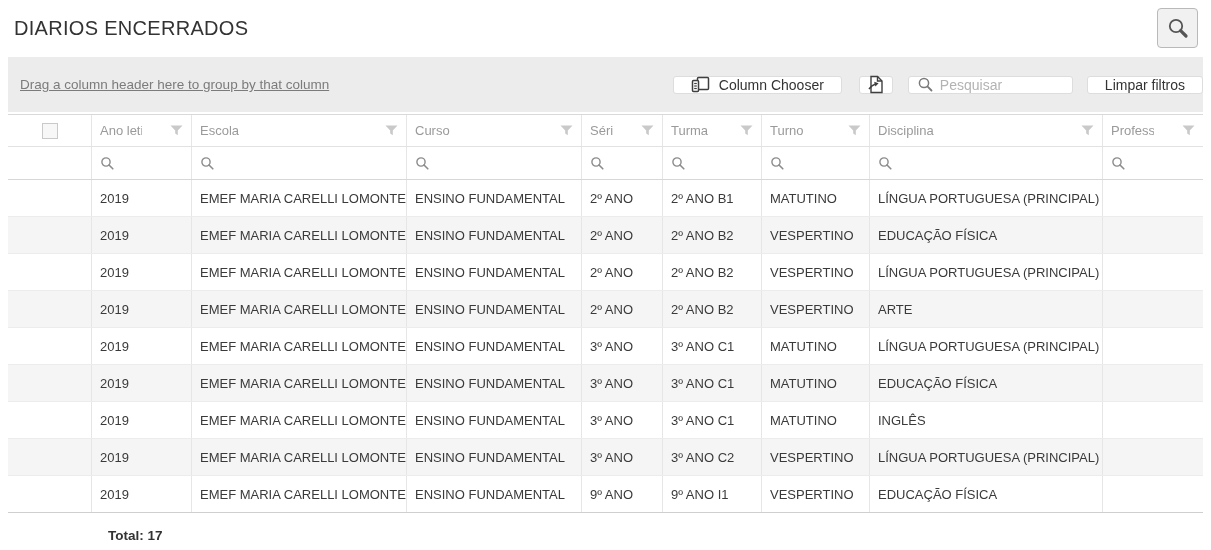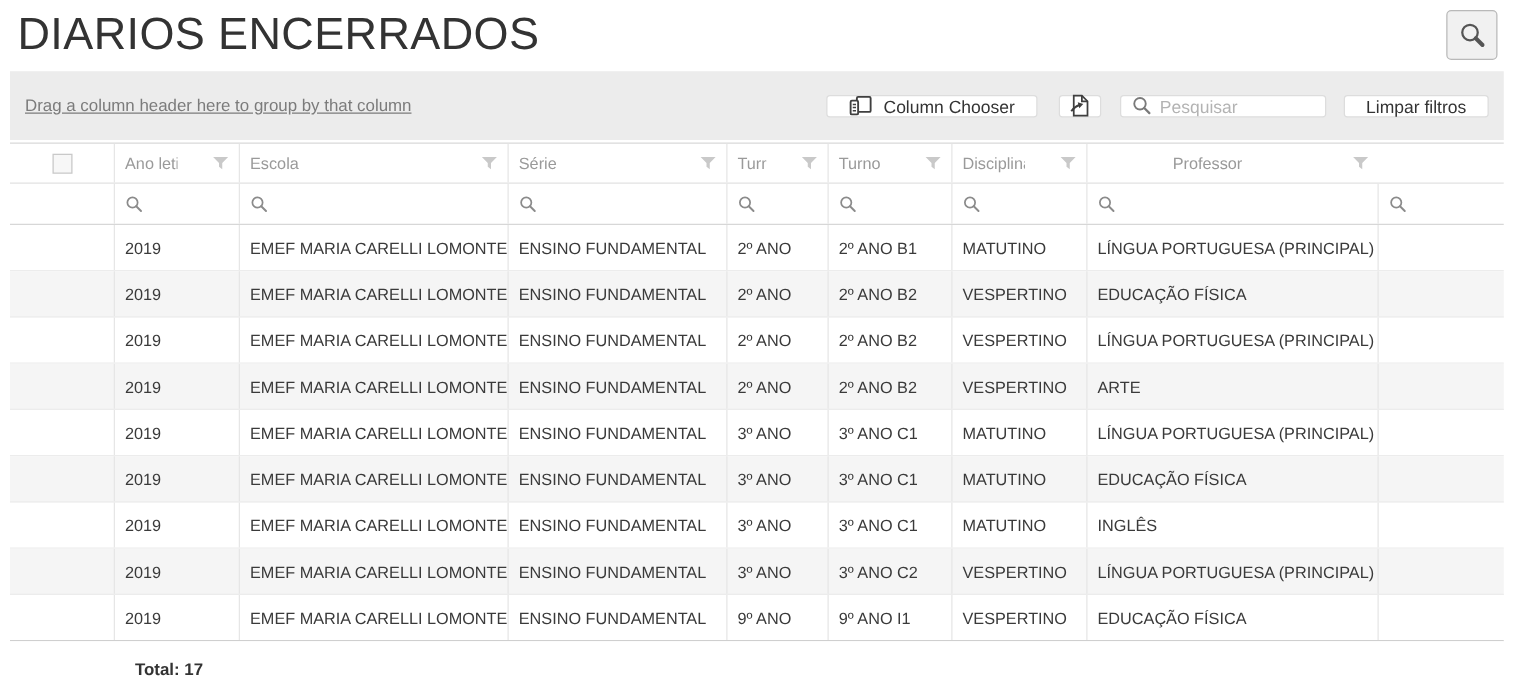--- a/index.html
+++ b/index.html
@@ -1,22 +1,22 @@
 <!DOCTYPE html>
 <html><head>
 <meta charset="utf-8">
 <style>
   * { margin:0; padding:0; box-sizing:border-box; }
   html,body { width:1211px; height:550px; background:#ffffff; overflow:hidden;
     font-family:"Liberation Sans", sans-serif; }
   body { position:relative; }
 
   .page-title{
-    position:absolute; left:14px; top:6px;
-    font-size:36px; font-weight:300; color:#333; letter-spacing:.3px;
+    position:absolute; left:14px; top:17px;
+    font-size:20px; font-weight:300; color:#333; letter-spacing:.3px;
   }
 
   .search-toggle{
     position:absolute; top:8px; right:13px; width:41px; height:40px;
     background:#f1f1f1; border:1px solid #b9b9b9; border-radius:4px;
     display:flex; align-items:center; justify-content:center; cursor:pointer;
   }
 
   .toolbar{
     position:absolute; left:8px; right:8px; top:57px; height:55px;
@@ -33,21 +33,21 @@
   .btn-export{ width:34px; margin-right:15px; }
   .search-box{
     height:18px; width:165px; background:#fff; border:1px solid #ddd; border-radius:3px;
     display:flex; align-items:center; padding:0 8px; margin-right:14px; gap:6px;
   }
   .search-box input{
     border:none; outline:none; flex:1; min-width:0; font-size:14px; color:#333;
     font-family:"Liberation Sans", sans-serif; background:transparent;
   }
   .search-box input::placeholder{ color:#b3b3b3; }
-  .btn-clear-filters{ padding:0 17px; margin-right:12px;text-align:center; }
+  .btn-clear-filters{ padding:0 17px; margin-right:0;text-align:center; }
 
   
   .grid{
     position:absolute; left:8px; right:8px; top:114px;
     border-top:1px solid #d9d9d9; font-size:13px; color:#3a3a3a;
   }
   .grid-row{
     display:grid;
     grid-template-columns:84px 100px 215px 175px 81px 99px 108px 233px minmax(0,1fr);
   }
@@ -153,20 +153,28 @@
     </div>
     <div class="cell">
       <span class="label">Escola</span>
       <span class="funnel">
           <svg width="13" height="11" viewBox="0 0 13 11">
             <path d="M0.5 0.5 H12.5 L7.8 5.4 V10.3 L5.2 8.4 V5.4 Z" fill="#c9c9c9"></path>
           </svg>
         </span>
     </div>
     <div class="cell">
+      <span class="label">Curso</span>
+      <span class="funnel">
+          <svg width="13" height="11" viewBox="0 0 13 11">
+            <path d="M0.5 0.5 H12.5 L7.8 5.4 V10.3 L5.2 8.4 V5.4 Z" fill="#c9c9c9"></path>
+          </svg>
+        </span>
+    </div>
+    <div class="cell">
       <span class="label">Série</span>
       <span class="funnel">
           <svg width="13" height="11" viewBox="0 0 13 11">
             <path d="M0.5 0.5 H12.5 L7.8 5.4 V10.3 L5.2 8.4 V5.4 Z" fill="#c9c9c9"></path>
           </svg>
         </span>
     </div>
     <div class="cell">
       <span class="label">Turma</span>
       <span class="funnel">

